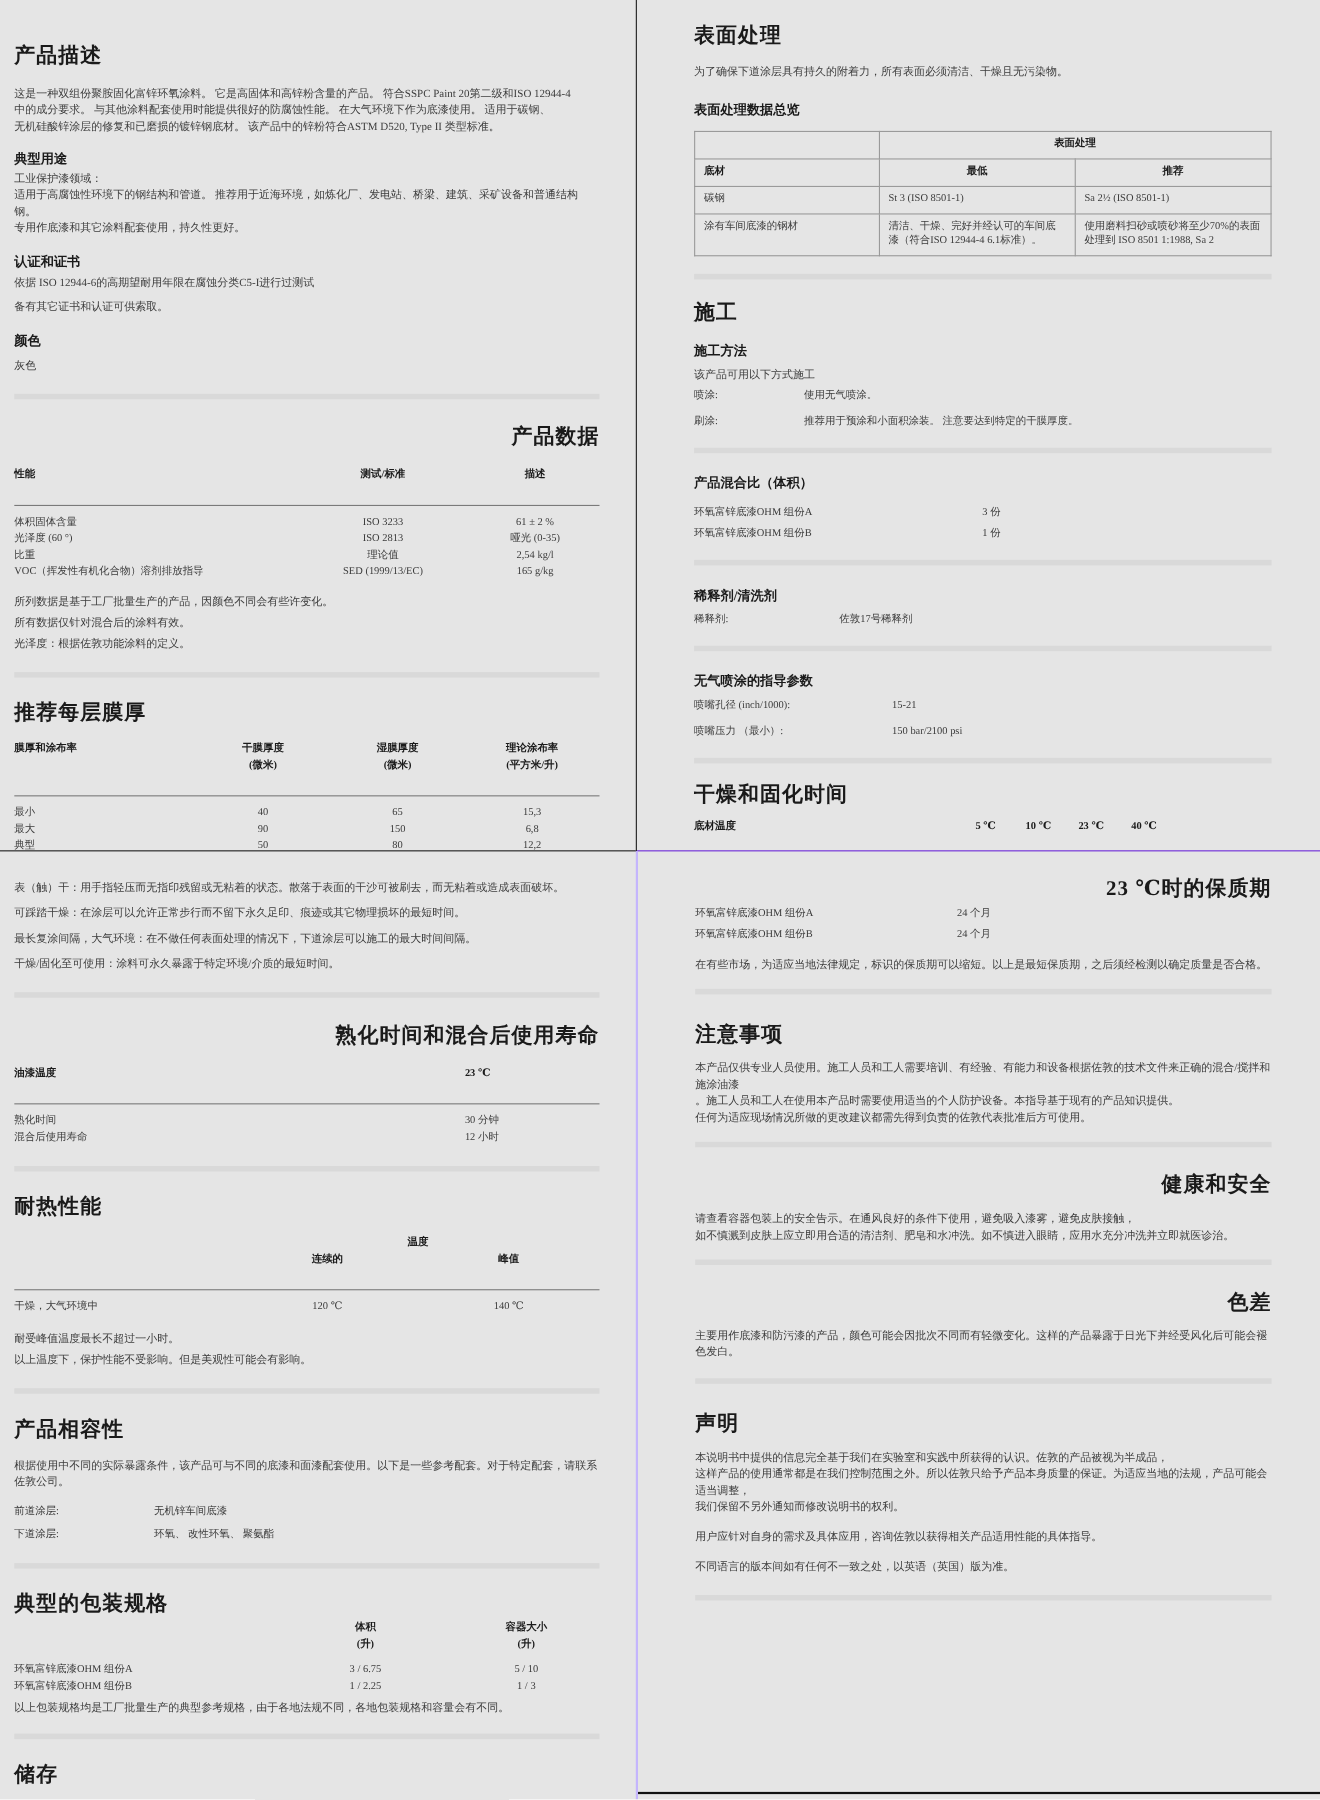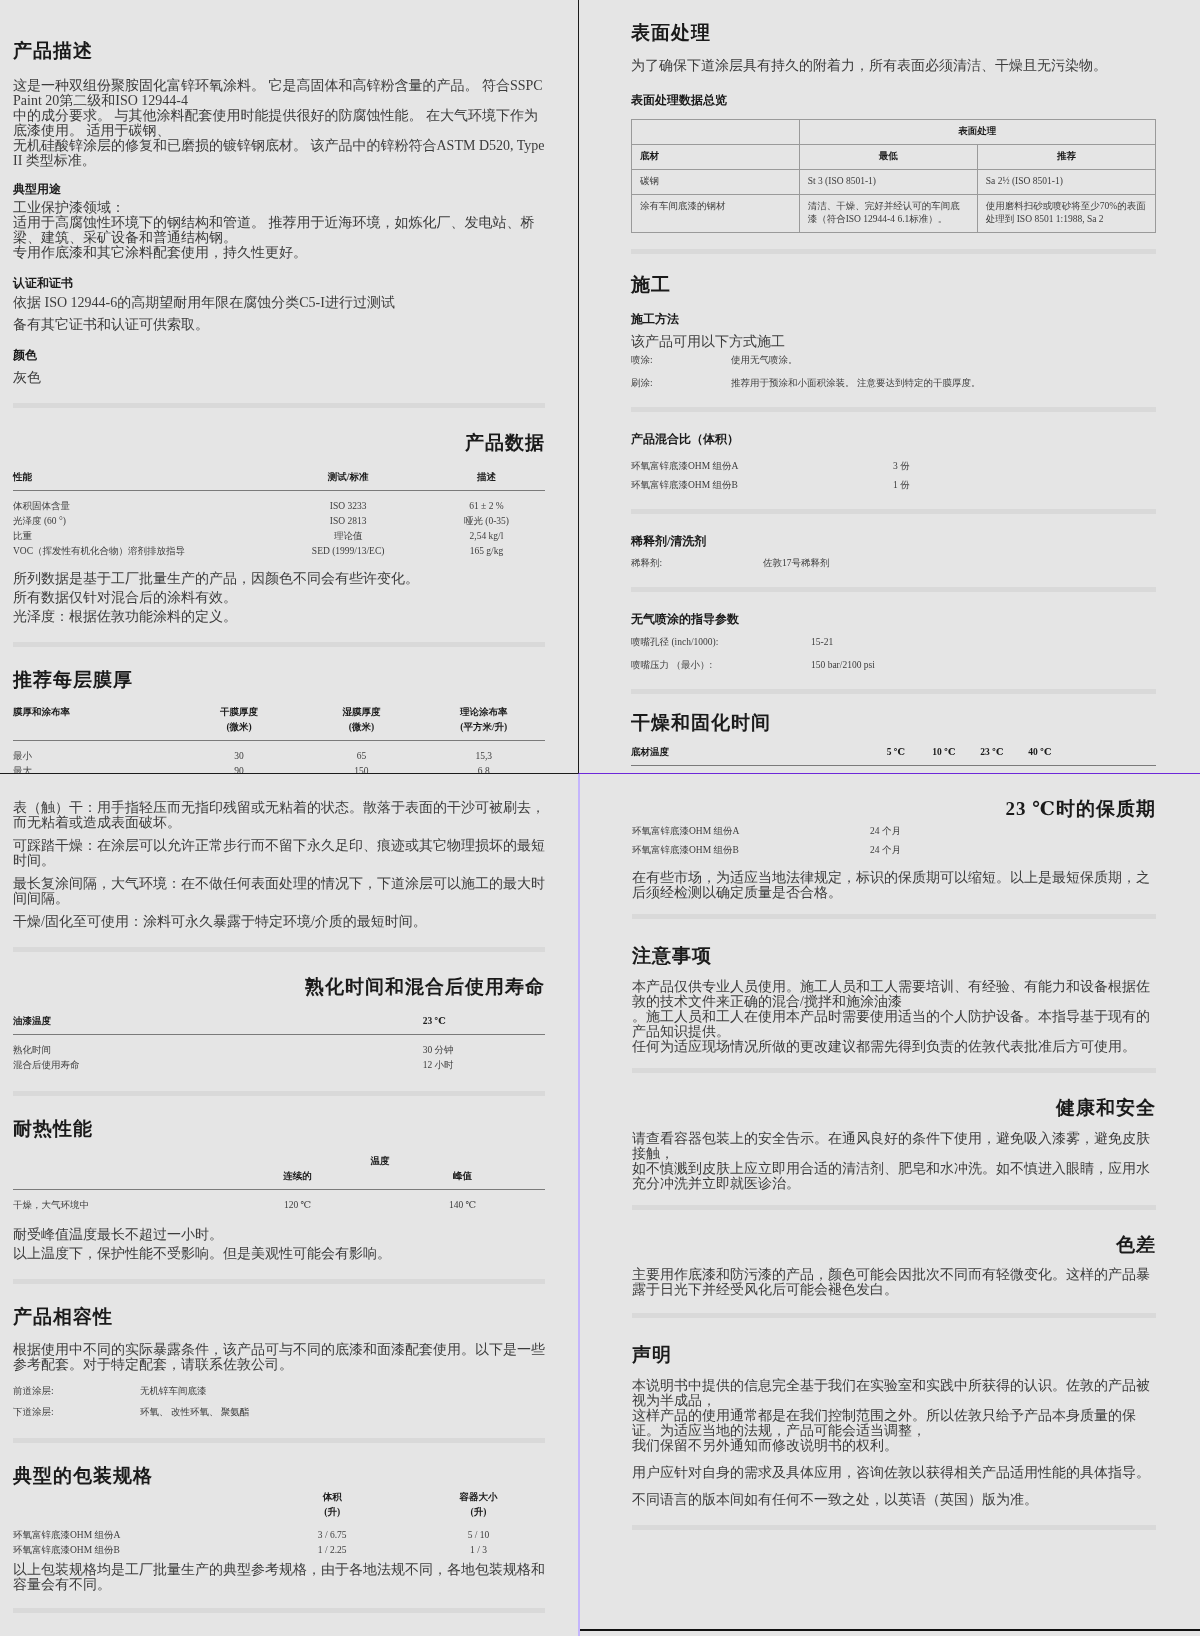--- a/index.html
+++ b/index.html
@@ -5,28 +5,28 @@
   html,body{margin:0;padding:0;background:#ffffff;}
   body{font-family:"Liberation Serif","DejaVu Serif",serif;color:#3c3c3c;}
   .doc{width:1200px;height:1636px;display:grid;grid-template-columns:578px 622px;grid-template-rows:774px 862px;background:#e5e5e5;overflow:hidden;}
   .q{box-sizing:border-box;overflow:hidden;}
   .q-tl{padding:14px 33px 0 13px;border-bottom:1px solid #1c1c1c;}
   .q-tr{padding:0 44px 0 52px;border-left:1px solid #1c1c1c;border-bottom:1px solid #6d28d9;}
   .q-bl{padding:0 33px 0 13px;}
   .q-br{padding:0 44px 0 52px;border-left:2px solid #c4b5fd;position:relative;}
   .h1{font-size:19px;font-weight:bold;color:#1a1a1a;letter-spacing:1px;line-height:1.15;}
   .h2{font-size:12px;font-weight:bold;color:#1a1a1a;line-height:1.2;}
-  .txt{font-size:14px;line-height:15px;}
+  .txt{font-size:10px;line-height:15px;}
   .pre{white-space:pre-line;}
   .sec-bar{height:5px;background:#d9d9d9;}
   .frow{display:flex;}
   .fc{font-size:9.5px;line-height:15px;}
   .b{font-weight:bold;color:#1b1b1b;}
   .ctr{text-align:center;}
-  .hline{border-bottom:1px solid #7a7a7a;padding-bottom:5px;}
+  .hline{border-bottom:1px solid #7a7a7a;padding-bottom:19px;}
   
   .pd-c1{width:48%;}.pd-c2{width:30%;text-align:center;}.pd-c3{width:22%;text-align:center;}
   
   .ft-c1{width:31%;}.ft-c{width:23%;text-align:center;}
   
   .ind-c1{width:77%;}.ind-c2{width:23%;}
   
   .heat-c1{width:38%;}.heat-c{width:31%;text-align:center;}
   
   .dry-c1{flex:1;}.dry-c{width:48px;text-align:center;}.dry-sp{width:92px;}
@@ -118,21 +118,21 @@
           <div>湿膜厚度</div>
             <div>(微米)</div>
         </div>
         <div class="fc ft-c b">
           <div>理论涂布率</div>
             <div>(平方米/升)</div>
         </div>
       </div>
       <div class="frow mt8">
         <div class="fc ft-c1">最小</div>
-        <div class="fc ft-c">30</div>
+        <div class="fc ft-c">40</div>
         <div class="fc ft-c">65</div>
         <div class="fc ft-c">15,3</div>
       </div>
       <div class="frow">
         <div class="fc ft-c1">最大</div>
         <div class="fc ft-c">90</div>
         <div class="fc ft-c">150</div>
         <div class="fc ft-c">6,8</div>
       </div>
       <div class="frow">

